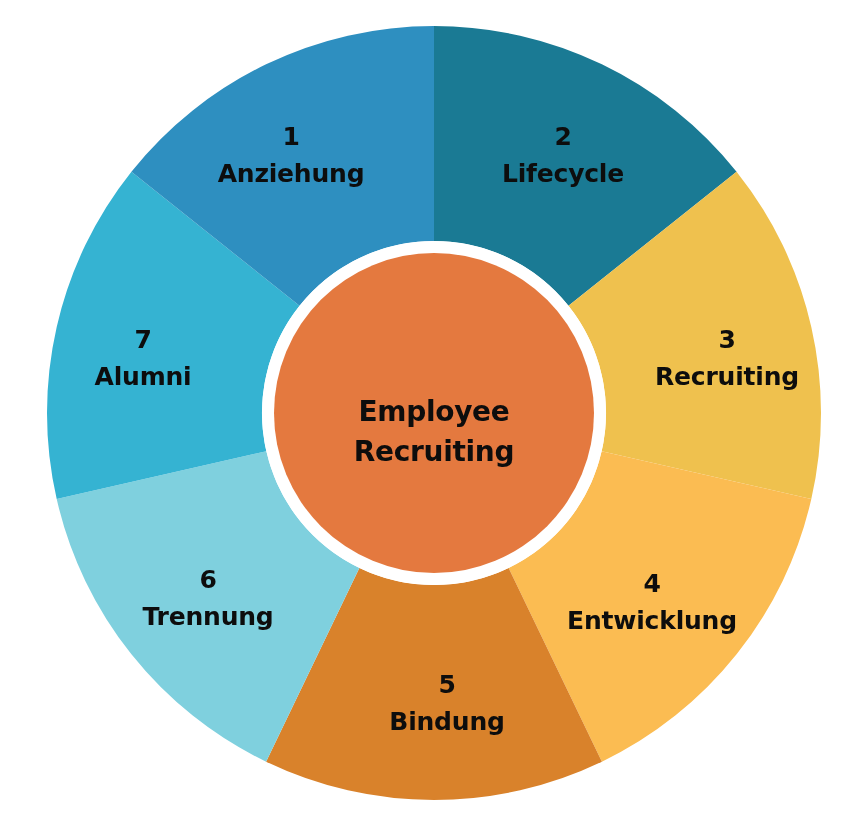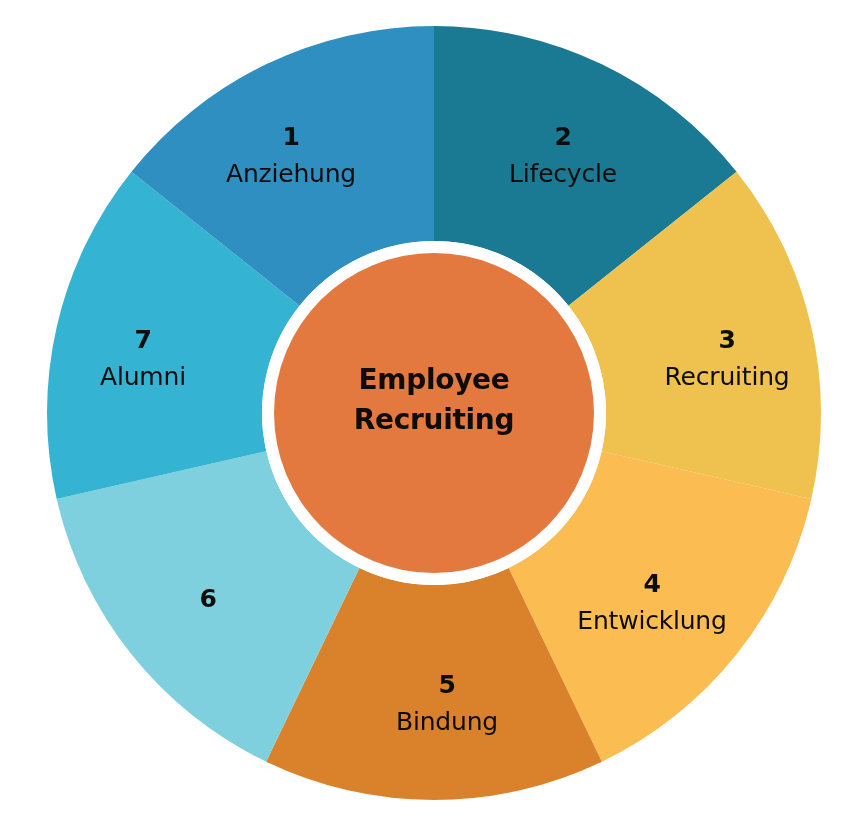--- a/index.html
+++ b/index.html
@@ -12,21 +12,21 @@
     text-align:center;
     color:#0d0d0d;
     font-weight:700;
     line-height:1.08;
     white-space:nowrap;
     transform:translate(-50%,-50%);
     pointer-events:none;
     letter-spacing:-0.2px;
   }
   .seg-num{font-size:25px;font-weight:700;display:block;}
-  .seg-name{font-size:25px;font-weight:400;display:block;margin-top:10px;}
+  .seg-name{font-size:25px;font-weight:700;display:block;margin-top:10px;}
   .center-label{
     position:absolute;
     text-align:center;
     color:#0d0d0d;
     font-weight:700;
     font-size:28px;
     line-height:1.42;
     transform:translate(-50%,-50%);
     white-space:nowrap;
     letter-spacing:-0.3px;
@@ -68,24 +68,25 @@
   <div class="seg-label" id="lbl3" style="left: 652px; top: 602px;">
     <span class="seg-num">4</span>
     <span class="seg-name">Entwicklung</span>
   </div>
   <div class="seg-label" id="lbl4" style="left: 447px; top: 703px;">
     <span class="seg-num">5</span>
     <span class="seg-name">Bindung</span>
   </div>
   <div class="seg-label" id="lbl5" style="left: 208px; top: 598px;">
     <span class="seg-num">6</span>
+    <span class="seg-name">Trennung</span>
   </div>
   <div class="seg-label" id="lbl6" style="left: 143px; top: 358px;">
     <span class="seg-num">7</span>
     <span class="seg-name">Alumni</span>
   </div>
 
-  <div class="center-label" id="center-text" style="left: 434px; top: 400px; color: rgb(13, 13, 13);">
+  <div class="center-label" id="center-text" style="left: 434px; top: 432px; color: rgb(13, 13, 13);">
     <span class="center-line">Employee</span>
     <span class="center-line">Recruiting</span>
   </div>
 
 </div>
 
 </body></html>

